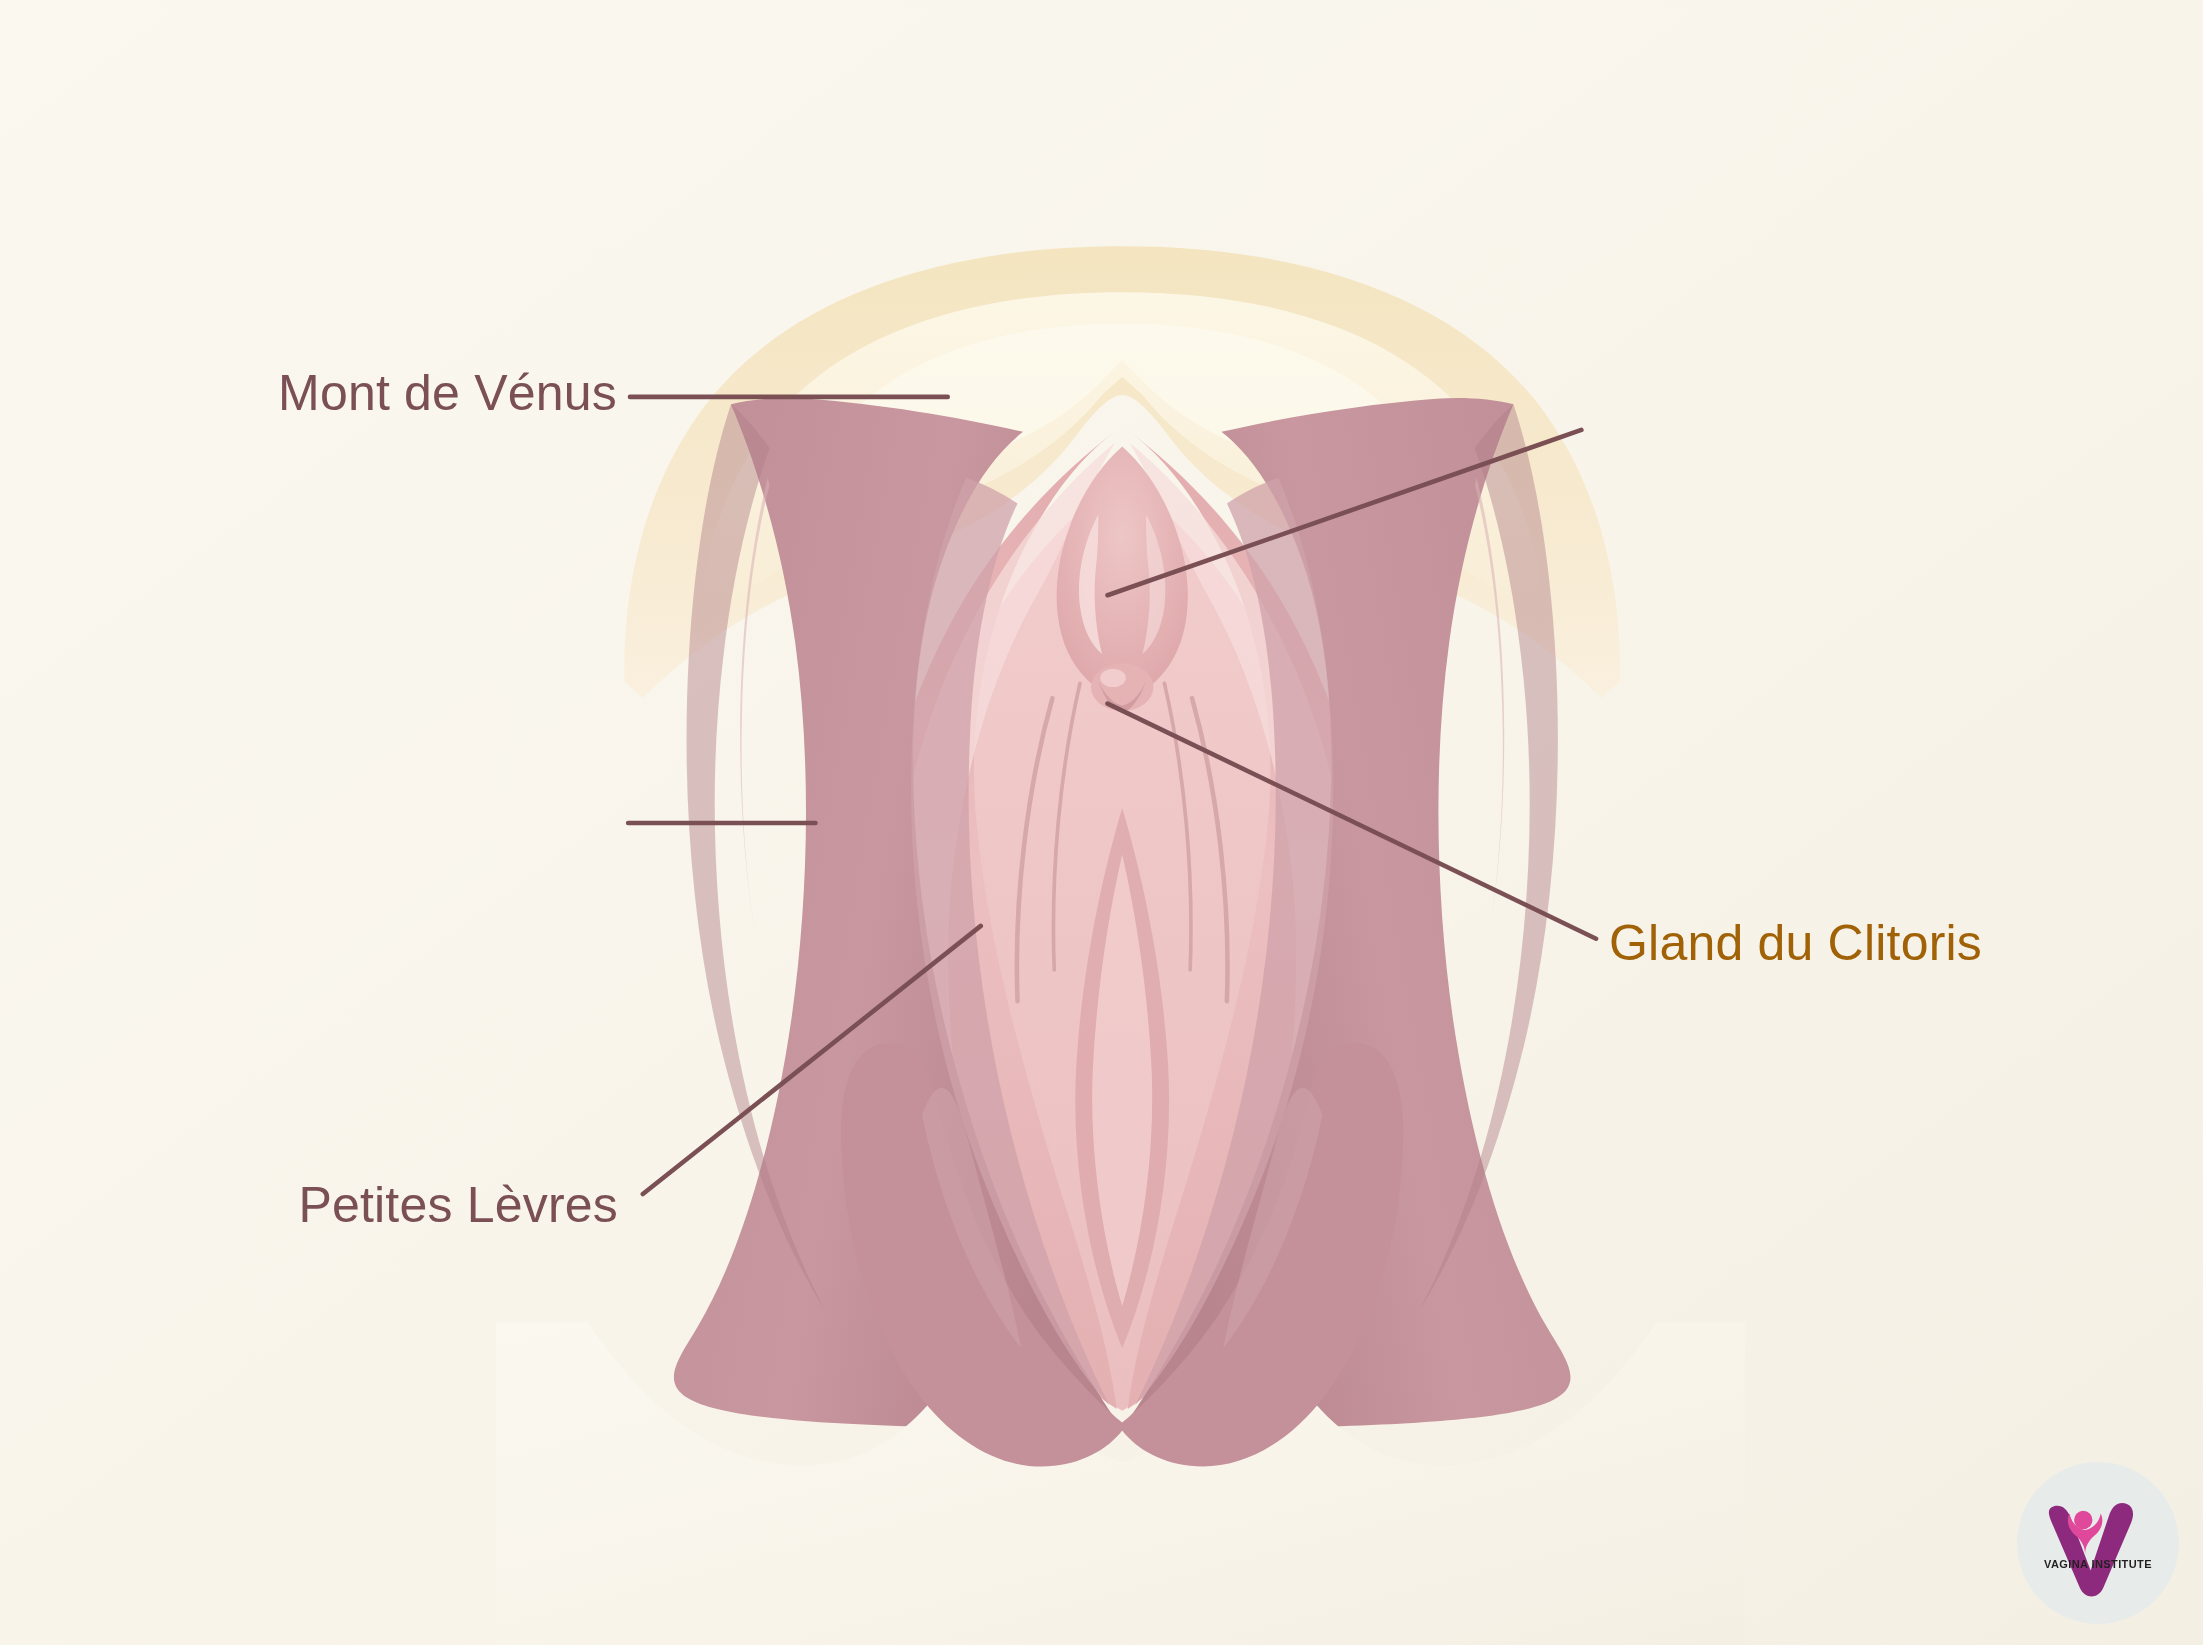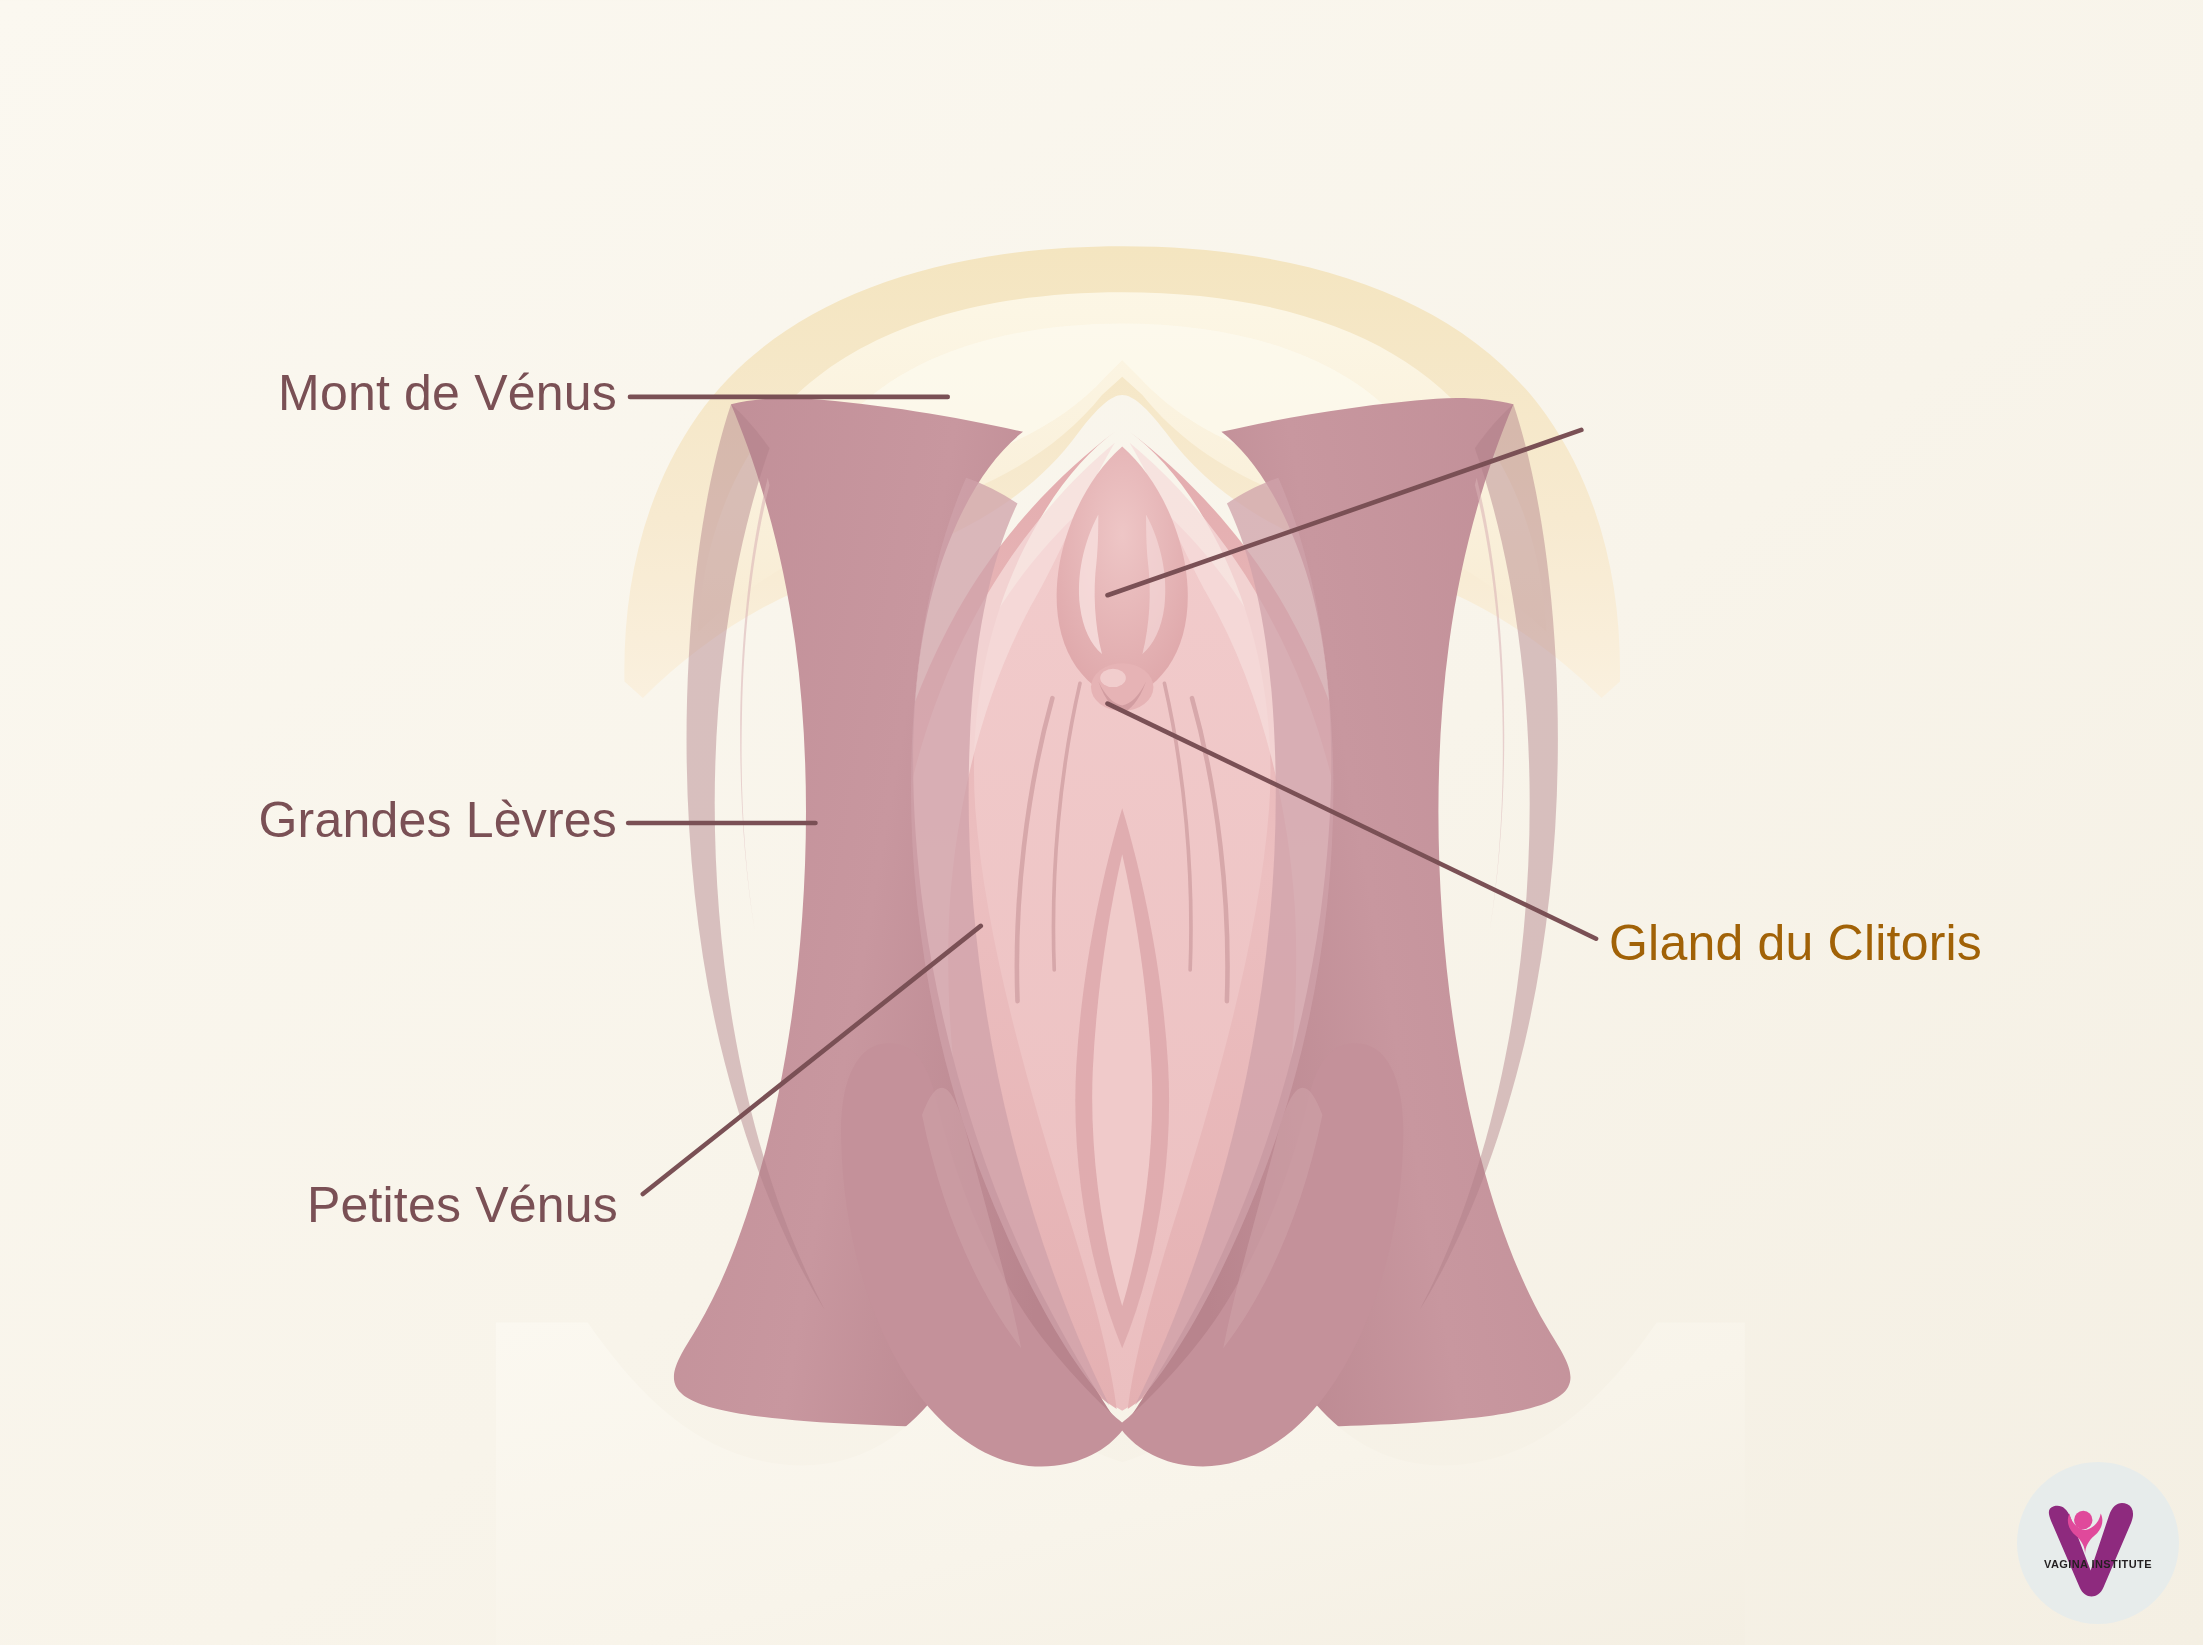--- a/index.html
+++ b/index.html
@@ -341,25 +341,24 @@
       <line id="ld-capuchon-du-clitoris" x1="1206" y1="648" x2="1722" y2="468"></line>
       <line id="ld-grandes-levres" x1="684" y1="896" x2="888" y2="896"></line>
       <line id="ld-gland-du-clitoris" x1="1206" y1="766" x2="1738" y2="1022"></line>
       <line id="ld-petites-levres" x1="1068" y1="1008" x2="700" y2="1300"></line>
     </g>
   </svg>
 
   <div class="lbl l" style="left: 176px; top: 365px; width: 441px; color: rgb(122, 80, 85);">Mont de Vénus</div>
 
 
-  <div class="lbl l" style="left: 171px; top: 792px; width: 446px; color: rgb(122, 80, 85);">Grandes Lèvres</div>
 
   <div class="lbl r" style="left: 1609px; top: 915px; width: 569px; color: #a16207;">Gland du Clitoris</div>
 
-  <div class="lbl l" style="left: 208px; top: 1177px; width: 410px; color: rgb(122, 80, 85);">Petites Vénus</div>
+  <div class="lbl l" style="left: 208px; top: 1177px; width: 410px; color: rgb(122, 80, 85);">Petites Lèvres</div>
 
   <div id="logo">
     <div class="disc"></div>
     <svg viewBox="0 0 176 176" style="position:absolute;inset:0;">
       <path d="M40,48 C48,46 54,50 58,60 L80,118 L100,58 C104,46 112,42 120,46
                C126,49 128,56 124,66 L94,136 C91,143 86,146 81,146
                C76,146 71,143 68,136 L37,64 C33,54 34,50 40,48 Z" fill="#8e2a7e"></path>
       <circle cx="72" cy="63" r="10" fill="#e0499b"></circle>
       <path d="M57,56 C53,64 56,74 64,80 C70,85 74,92 74,100
                C74,92 78,85 84,80 C92,74 95,64 91,56

